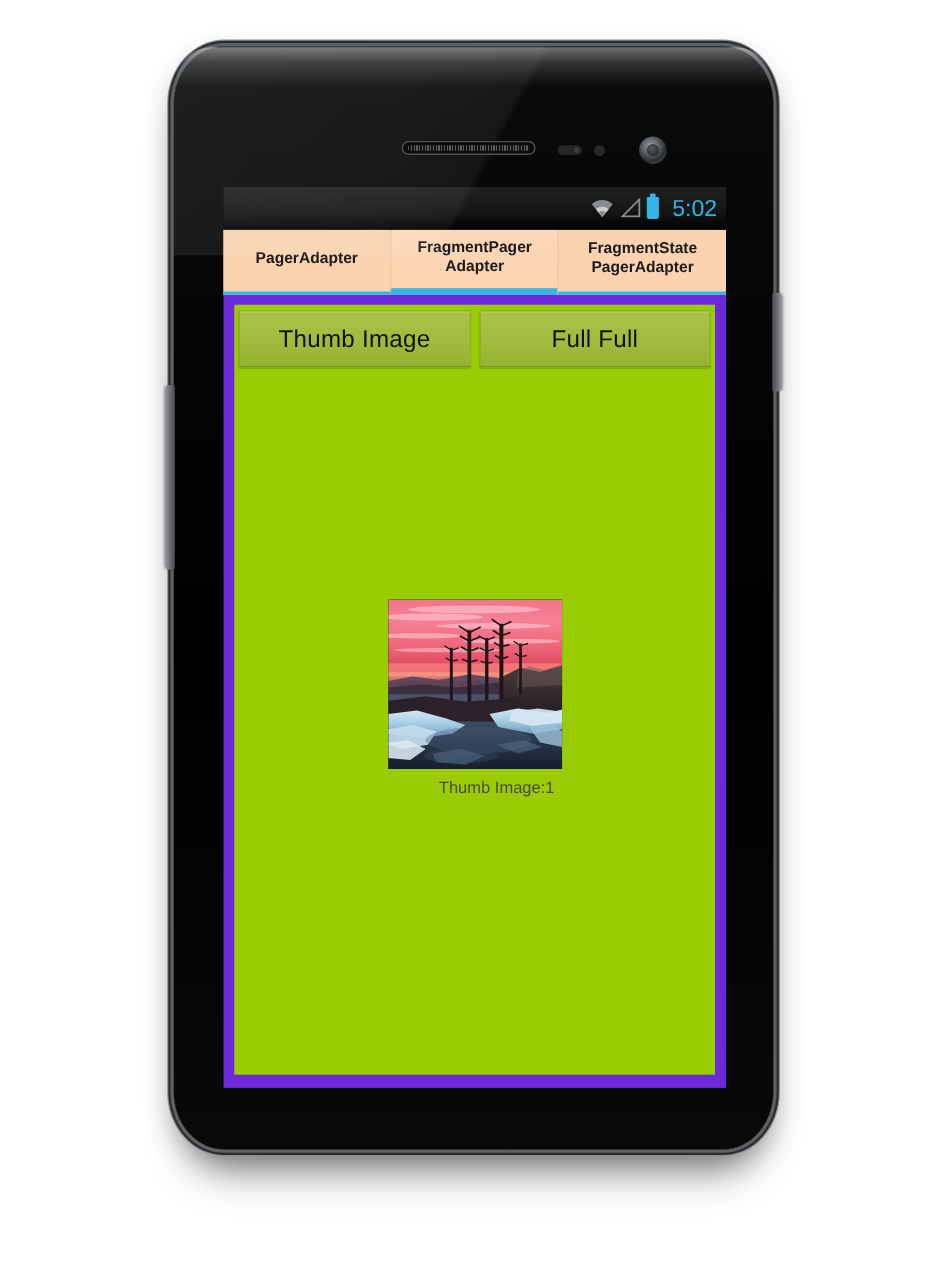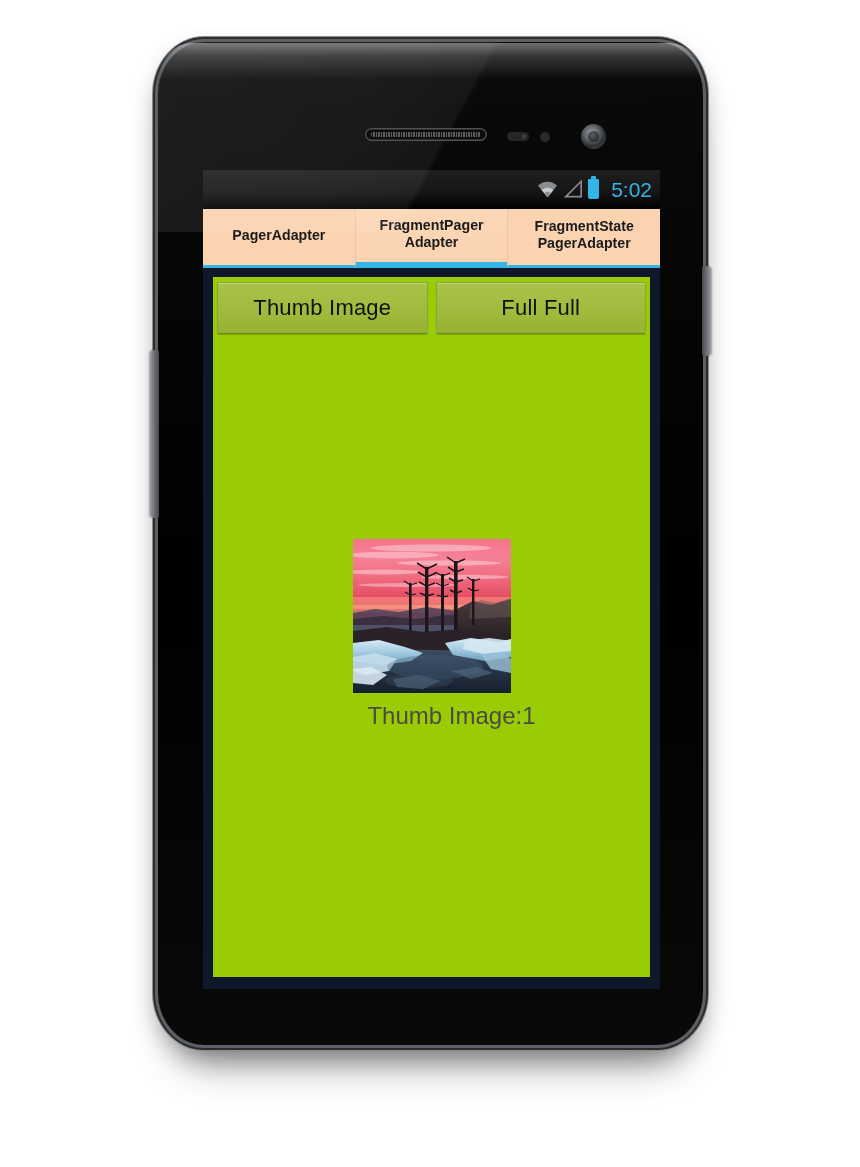--- a/index.html
+++ b/index.html
@@ -238,21 +238,21 @@
   .tab + .tab { border-left: 1px solid #f0c49f; }
   .tab.selected {
     border-bottom: 6px solid #33b5e5;
     background: linear-gradient(180deg, #fcd8b8 0%, #fbd3b0 100%);
   }
   .tab .tab-label { display:block; }
 
   
   #pager-page {
     height: 721px;
-    background: #0f172a;
+    background: #6d28d9;
     padding: 9px 10px 12px 10px;
   }
   #content-area {
     width: 100%;
     height: 100%;
     background: #9acc04;
     padding: 5px 4px 0 4px;
     display: flex;
     flex-direction: column;
     align-items: center;
@@ -297,21 +297,21 @@
   #thumb-photo {
     width: 158px;
     height: 154px;
     display: block;
     background: #15202e;
     position: relative;
     overflow: hidden;
   }
   #thumb-caption {
     margin-top: 9px;
-    font-size: 24px;
+    font-size: 15px;
     color: #4b4b46;
     font-family: "Liberation Sans", sans-serif;
     margin-left: 40px;
   }
 </style>
 </head>
 <body>
 
 <div id="stage">
 

